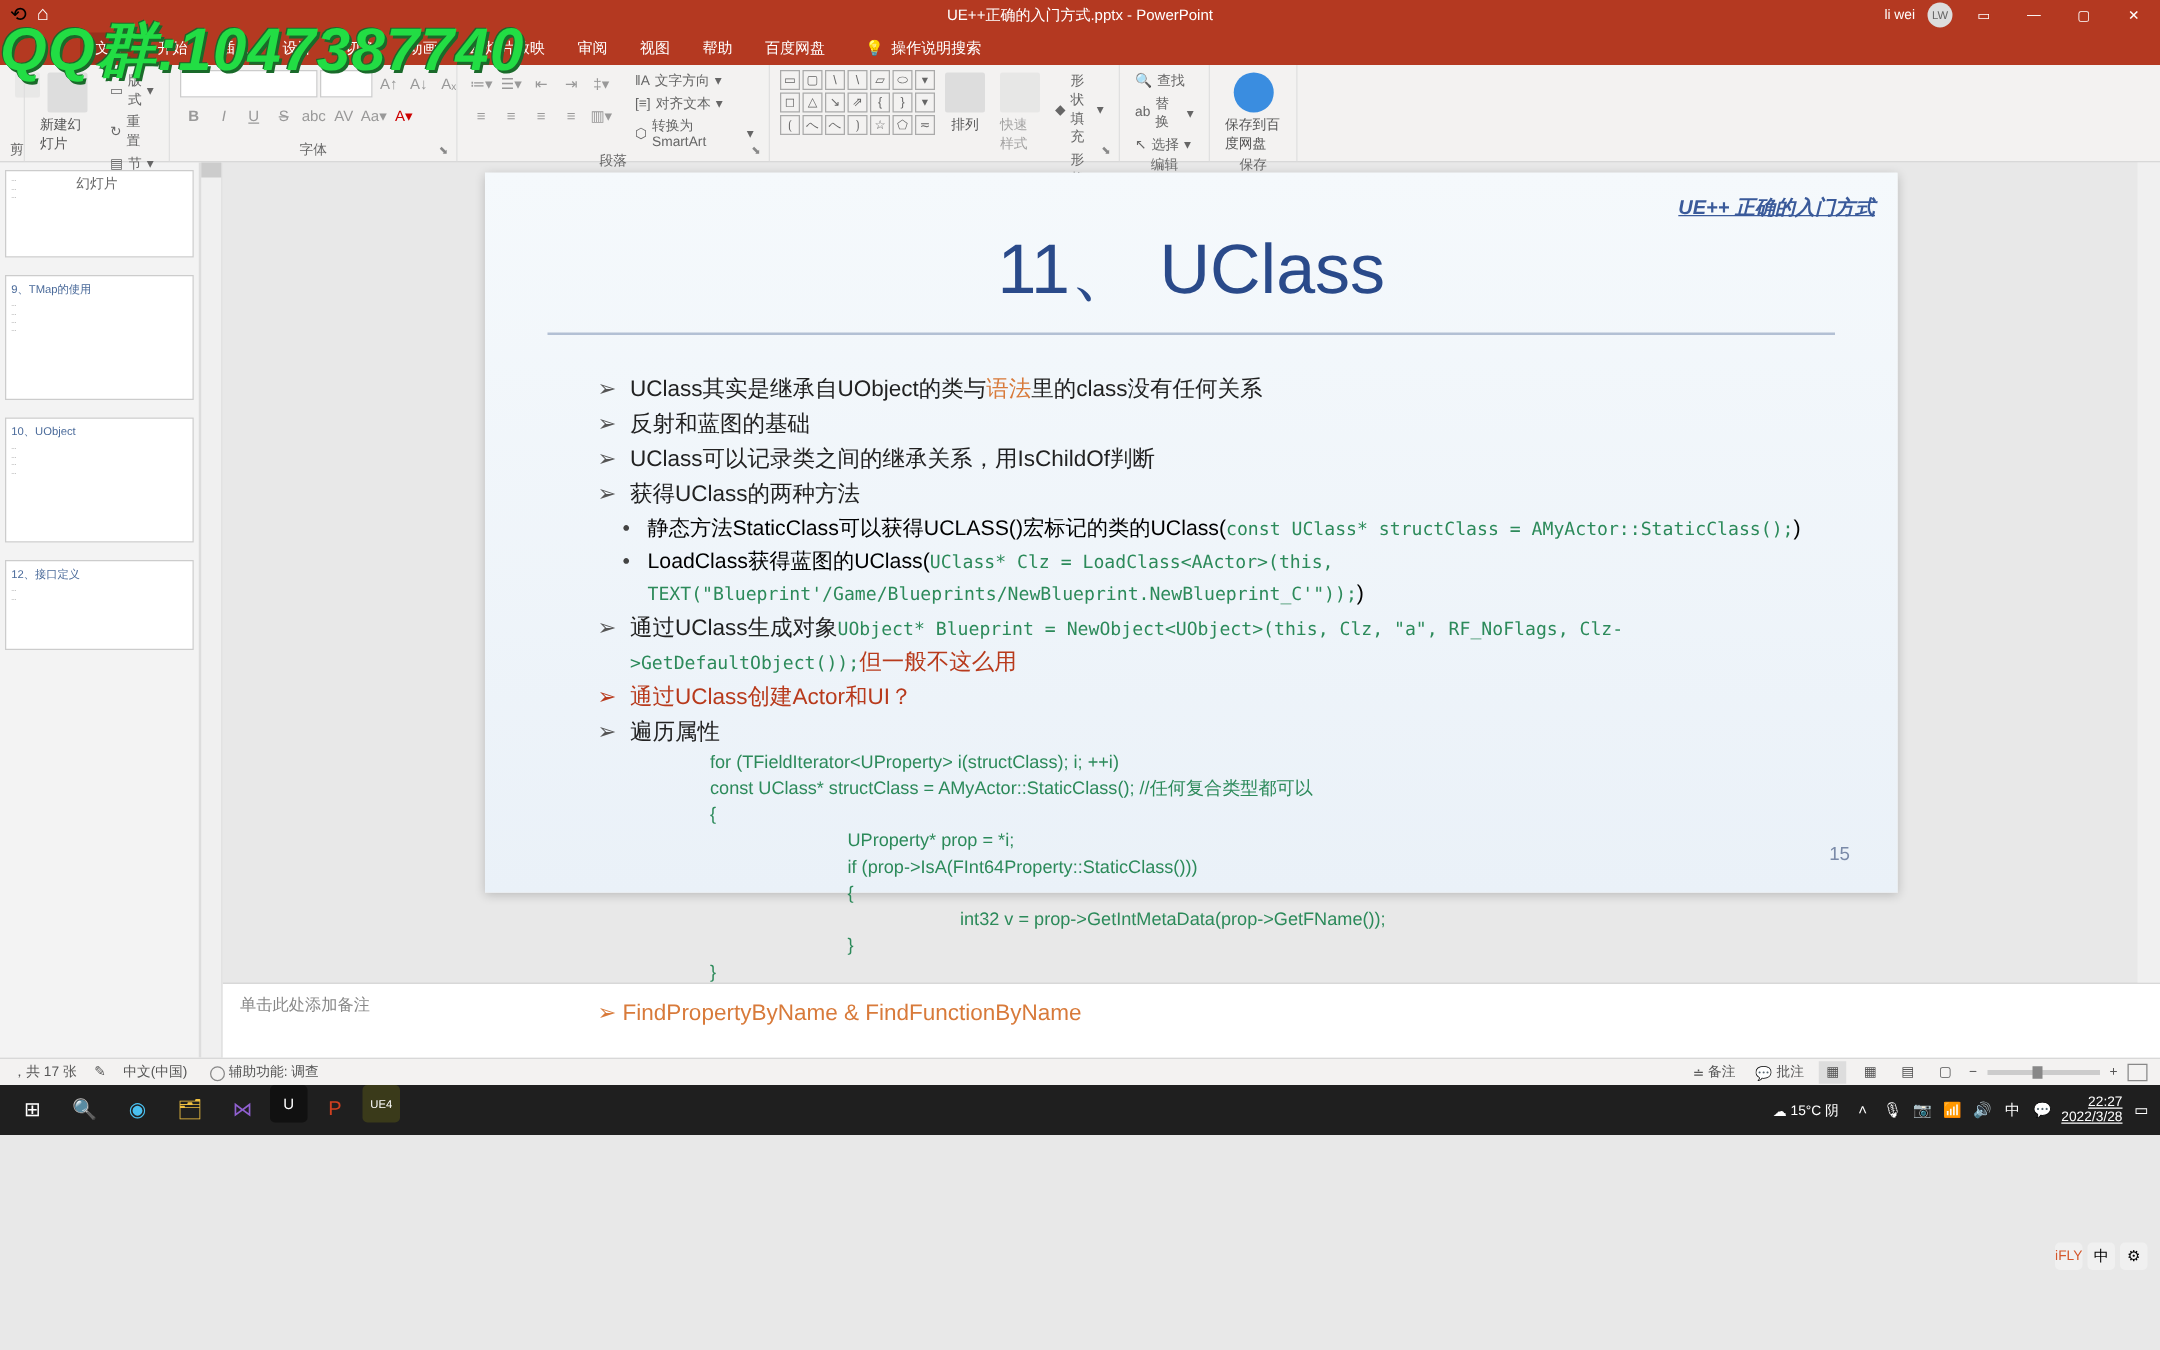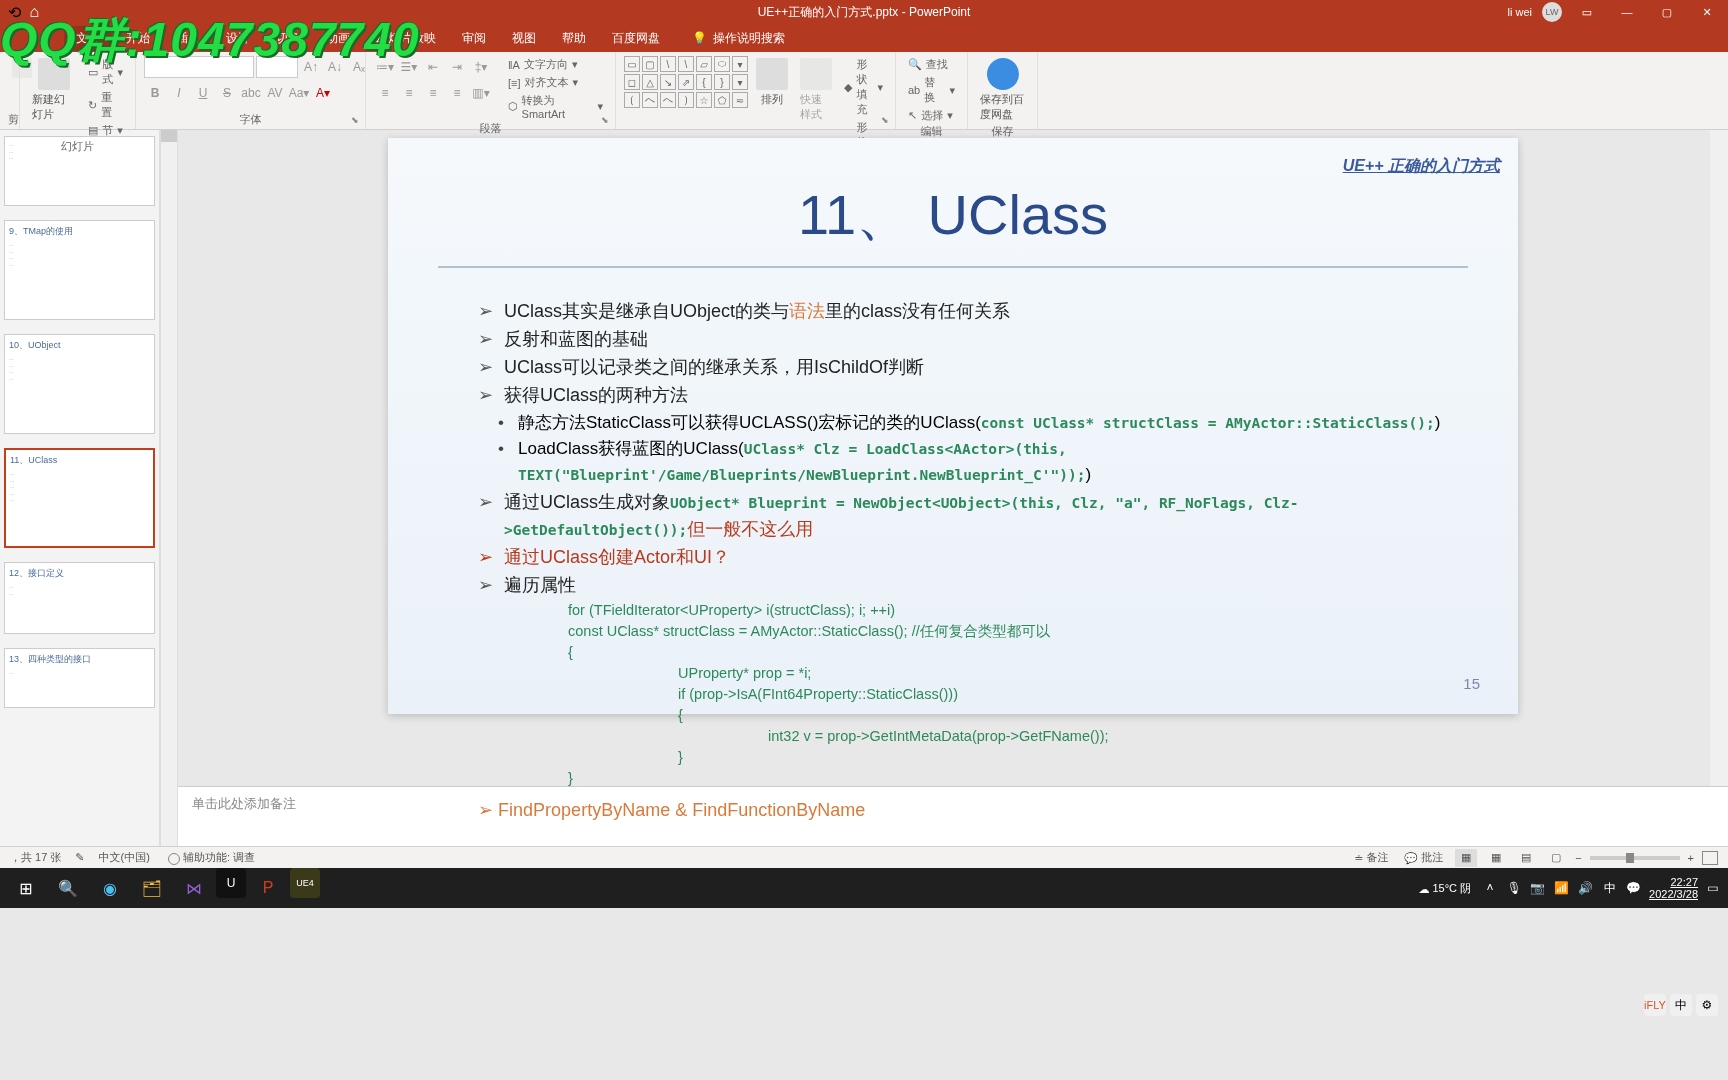--- a/index.html
+++ b/index.html
@@ -58,21 +58,21 @@
 .slide-title { color: #2a4a8a; font-size: 56px; font-weight: 300; text-align: center; margin-top: 10px; }
 .slide-hr { border: none; border-top: 2px solid rgba(60,90,140,0.35); margin: 12px 0 30px; }
 .bul { list-style: none; padding-left: 40px; }
 .bul li { position: relative; font-size: 18px; color: #222; line-height: 1.55; padding-left: 26px; }
 .bul li::before { content: "➢"; position: absolute; left: 0; color: #555; }
 .bul .red::before { color: #b83a1c; }
 .bul .red { color: #b83a1c; }
 .sub { list-style: none; padding-left: 60px; }
 .sub li { font-size: 17px; padding-left: 20px; position: relative; line-height: 1.55; }
 .sub li::before { content: "•"; position: absolute; left: 0; color: #444; }
-.code-green { color: #2c8a5a; font-family: Consolas, monospace; font-size: 14.5px; font-weight: bold; }
+.code-green { color: #2c8a5a; font-family: Consolas, monospace; font-size: 14.5px; }
 .inl-red { color: #b83a1c; }
 .inl-orange { color: #d87a3a; }
 .code-block { padding-left: 130px; font-family: Consolas, monospace; font-size: 14.5px; color: #2c8a5a; line-height: 1.45; }
 .code-block .l1 { padding-left: 0; }
 .code-block .l3 { padding-left: 110px; }
 .code-block .l4 { padding-left: 200px; }
 .slide-num { position: absolute; bottom: 22px; right: 38px; color: #7a8aa8; font-size: 15px; }
 
 
 .notes { height: 60px; background: white; border-top: 1px solid #ccc; padding: 8px 14px; font-size: 13px; color: #888; }
@@ -327,31 +327,23 @@
         <div class="thumb-content">...<br>...<br>...</div>
       </div>
     <div class="thumb" style="height:100px">
         <div class="thumb-title">9、TMap的使用</div>
         <div class="thumb-content">...<br>...<br>...<br>...</div>
       </div>
     <div class="thumb" style="height:100px">
         <div class="thumb-title">10、UObject</div>
         <div class="thumb-content">...<br>...<br>...<br>...</div>
       </div>
-    <div class="thumb active" style="height:100px">
-        <div class="thumb-title">11、UClass</div>
-        <div class="thumb-content">...<br>...<br>...<br>...<br>...</div>
-      </div>
     <div class="thumb" style="height:72px">
         <div class="thumb-title">12、接口定义</div>
         <div class="thumb-content">...<br>...</div>
-      </div>
-    <div class="thumb" style="height:60px">
-        <div class="thumb-title">13、四种类型的接口</div>
-        <div class="thumb-content">...</div>
       </div>
   </div>
   <div class="scrollbar-placeholder">
       <div class="scroll-thumb"></div>
     </div>
 
   <div class="editor">
     <div class="slide-area">
       <div class="slide">
         <div class="slide-watermark">UE++ 正确的入门方式</div>

